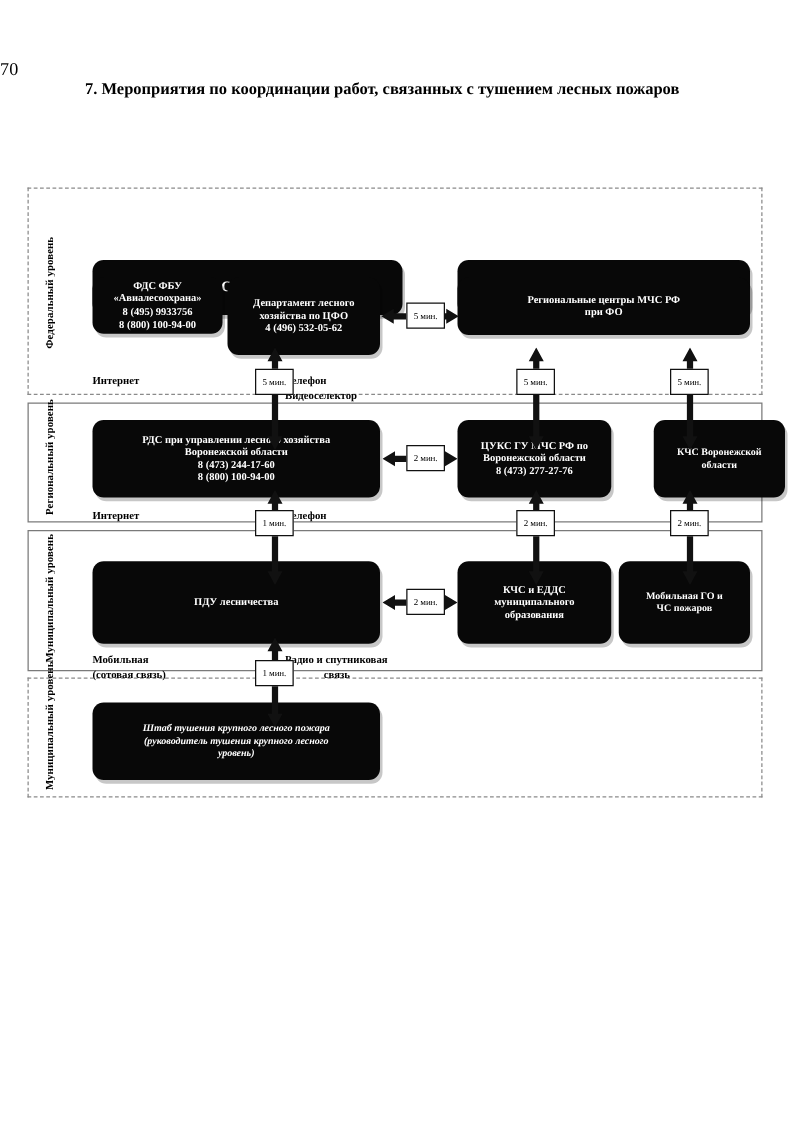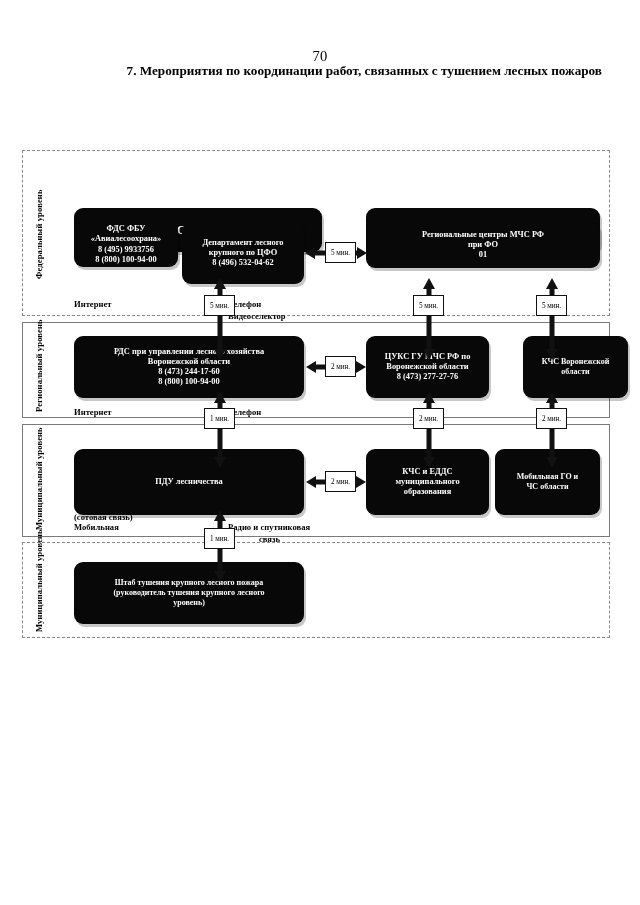--- a/index.html
+++ b/index.html
@@ -15,35 +15,35 @@
     color: #000000;
     overflow: hidden;
   }
 
   
   .page-num {
     position: absolute;
     top: 48px;
     left: 0;
     width: 640px;
-    text-align: center;
+    text-align: left;
     font-size: 14.5px;
     letter-spacing: .2px;
   }
   .hdr-block {
     position: absolute;
     left: 68px;
     top: 63px;
     width: 534px;
   }
   .hdr-title {
     font-size: 13.2px;
     font-weight: bold;
     line-height: 1.28;
-    text-align: right;
+    text-align: left;
     white-space: nowrap;
   }
   .hdr-sub {
     font-size: 13.2px;
     line-height: 1.30;
     text-align: justify;
     text-align-last: left;
     margin-top: 1px;
   }
 
@@ -175,30 +175,29 @@
       <span class="ln">ФДС ФБУ</span>
       <span class="ln">«Авиалесоохрана»</span>
       <span class="ln">8 (495) 9933756</span>
       <span class="ln">8 (800) 100-94-00</span>
     </span>
   </div>
 
   <div class="nbox mid-txt" style="left:160px; top:72px; width:122px; height:62px;">
     <span class="lines">
       <span class="ln">Департамент лесного</span>
-      <span class="ln">крупного по ЦФО</span>
-      <span class="ln">8 (496) 532-04-62</span>
+      <span class="ln">хозяйства по ЦФО</span>
+      <span class="ln">4 (496) 532-05-62</span>
     </span>
   </div>
 
   <div class="nbox mid-txt" style="left:344px; top:72px; width:234px; height:46px;">
     <span class="lines">
       <span class="ln">Региональные центры МЧС РФ</span>
       <span class="ln">при ФО</span>
-      <span class="ln">01</span>
     </span>
   </div>
 
   <div class="arrow" style="left:283px; top:95px;">
     <svg width="62" height="16" viewBox="0 0 62 16">
       <polygon points="0,8 10,2 10,5.5 20,5.5 20,10.5 10,10.5 10,14" fill="#111"></polygon>
       <polygon points="62,8 52,2 52,5.5 42,5.5 42,10.5 52,10.5 52,14" fill="#111"></polygon>
     </svg>
   </div>
   <div class="chip" style="left:303px; top:92px; width:31px; height:21px;">5 мин.</div>
@@ -294,45 +293,45 @@
 
   <div class="nbox mid-txt" style="left:52px; top:299px; width:230px; height:66px;">
     <span class="lines">
         <span class="ln">ПДУ лесничества</span>
       </span>
   </div>
 
   <div class="nbox sm-txt" style="left:473px; top:299px; width:105px; height:66px;">
     <span class="lines">
       <span class="ln">Мобильная ГО и</span>
-      <span class="ln">ЧС области</span>
+      <span class="ln">ЧС пожаров</span>
     </span>
   </div>
 
   <div class="arrow" style="left:284px; top:324px;">
     <svg width="60" height="16" viewBox="0 0 60 16">
       <polygon points="0,8 10,2 10,5.5 20,5.5 20,10.5 10,10.5 10,14" fill="#111"></polygon>
       <polygon points="60,8 50,2 50,5.5 40,5.5 40,10.5 50,10.5 50,14" fill="#111"></polygon>
     </svg>
   </div>
   <div class="chip" style="left:303px; top:321px; width:31px; height:21px;">2 мин.</div>
 
   <div class="cap" style="left:52px; top:372px;">Мобильная</div>
-  <div class="cap" style="left:52px; top:362px;">(сотовая связь)</div>
+  <div class="cap" style="left:52px; top:384px;">(сотовая связь)</div>
   <div class="cap" style="left:206px; top:372px;">Радио и спутниковая</div>
   <div class="cap" style="left:237px; top:384px;">связь</div>
 
   <div class="arrow" style="left:190px; top:360px;">
     <svg width="16" height="72" viewBox="0 0 16 72">
       <polygon points="8,0 2,11 5.5,11 5.5,61 2,61 8,72 14,61 10.5,61 10.5,11 14,11" fill="#111"></polygon>
     </svg>
   </div>
   <div class="chip" style="left:182px; top:378px; width:31px; height:21px;">1 мин.</div>
 
-  <div class="nbox sm-txt" style="left:52px; top:412px; width:230px; height:62px;">
+  <div class="nbox sm-txt" style="left:52px; top:412px; width:230px; height:62px;font-style:italic;">
     <span class="lines">
       <span class="ln">Штаб тушения крупного лесного пожара</span>
       <span class="ln">(руководитель тушения крупного лесного</span>
       <span class="ln">уровень)</span>
     </span>
   </div>
 
 </div>
 
 </body></html>

